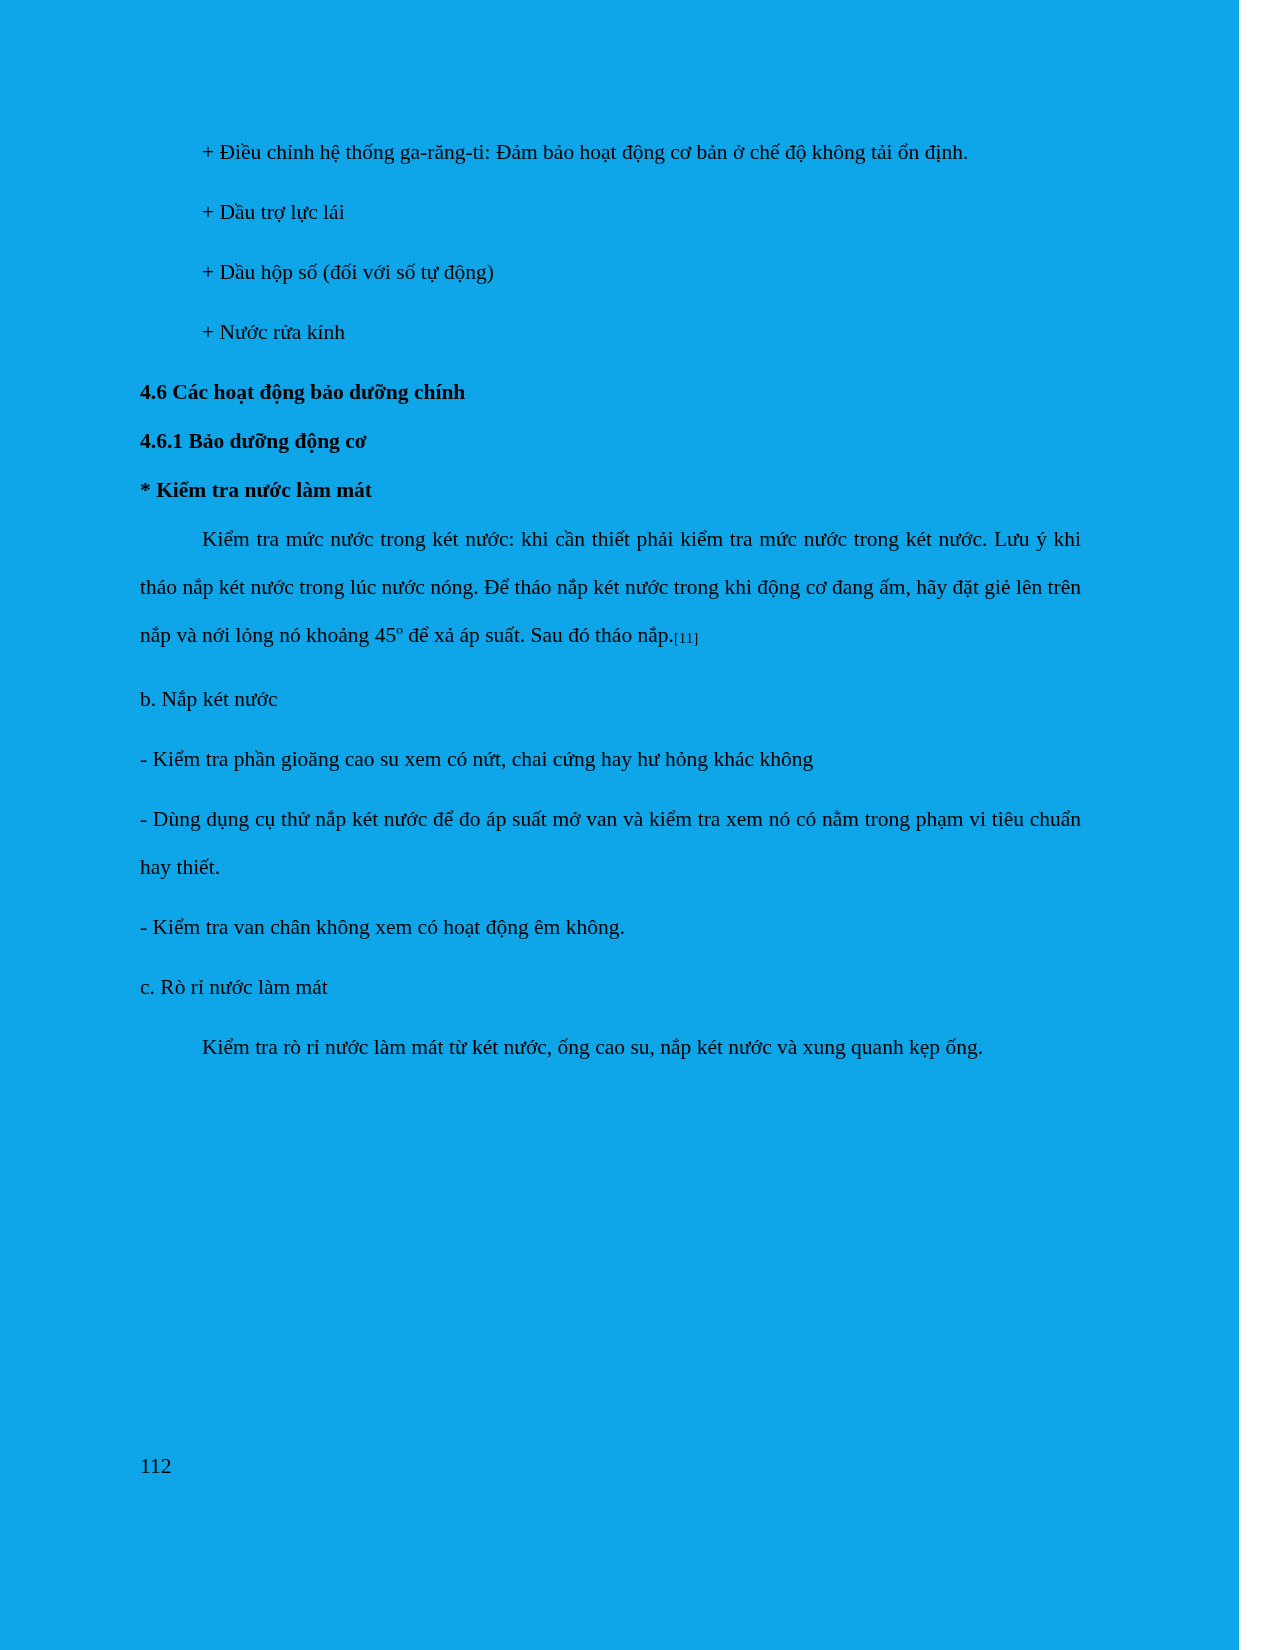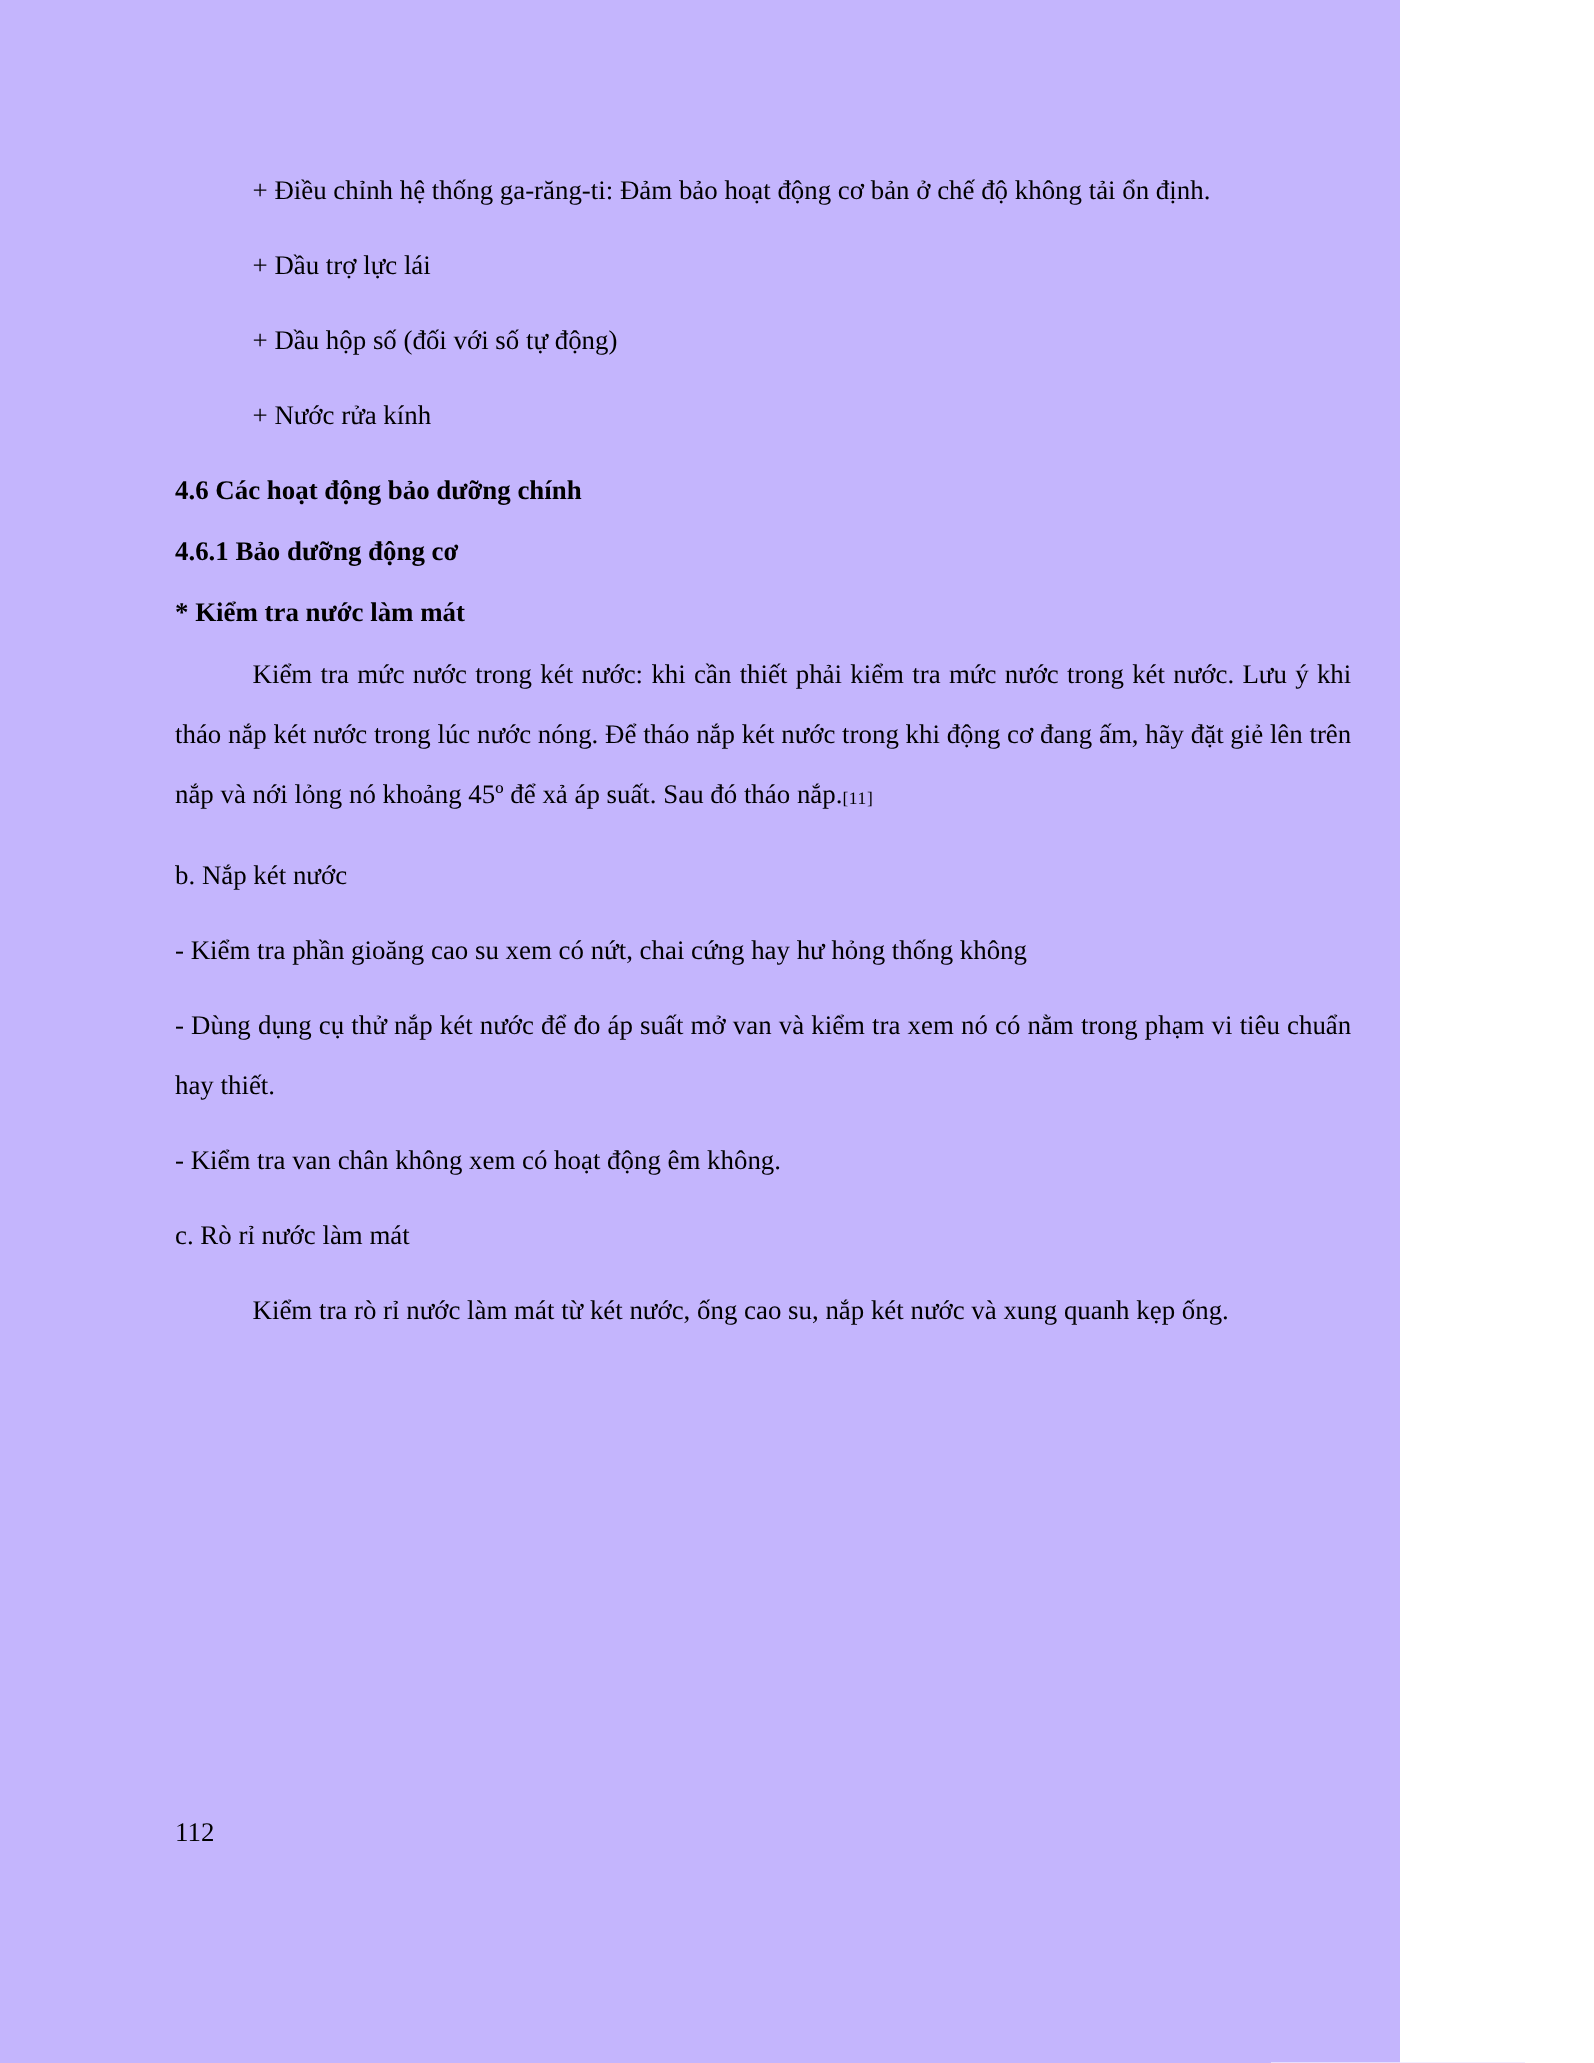--- a/index.html
+++ b/index.html
@@ -2,23 +2,23 @@
 <html><head>
 <meta charset="utf-8">
 <style>
   html, body {
     margin: 0;
     padding: 0;
     background: #ffffff;
   }
   .page {
     position: relative;
-    width: 1120px;
+    width: 1239px;
     height: 1650px;
-    background: #c4b5fd;
+    background: #0ea5e9;
     font-family: "Liberation Serif", "DejaVu Serif", serif;
     font-size: 21.5px;
     line-height: 48px;
     color: #000000;
     overflow: hidden;
   }
   .content {
     position: absolute;
     left: 140px;
     top: 128px;
@@ -70,21 +70,21 @@
     <p class="heading">4.6.1 Bảo dưỡng động cơ</p>
 
     <p class="heading">* Kiểm tra nước làm mát</p>
 
 
 
     <p class="indent"><span>Kiểm tra mức nước trong két nước: khi cần thiết phải kiểm tra mức nước trong két nước. Lưu ý khi tháo nắp két nước trong lúc nước nóng. Để tháo nắp két nước trong khi động cơ đang ấm, hãy đặt giẻ lên trên nắp và nới lỏng nó khoảng 45º để xả áp suất. Sau đó tháo nắp.</span><span class="citation">[11]</span></p>
 
     <p>b. Nắp két nước</p>
 
-    <p>- Kiểm tra phần gioăng cao su xem có nứt, chai cứng hay hư hỏng thống không</p>
+    <p>- Kiểm tra phần gioăng cao su xem có nứt, chai cứng hay hư hỏng khác không</p>
 
     <p>- Dùng dụng cụ thử nắp két nước để đo áp suất mở van và kiểm tra xem nó có nằm trong phạm vi tiêu chuẩn hay thiết.</p>
 
     <p>- Kiểm tra van chân không xem có hoạt động êm không.</p>
 
     <p>c. Rò rỉ nước làm mát</p>
 
     <p class="indent">Kiểm tra rò rỉ nước làm mát từ két nước, ống cao su, nắp két nước và xung quanh kẹp ống.</p>
 
   </main>

